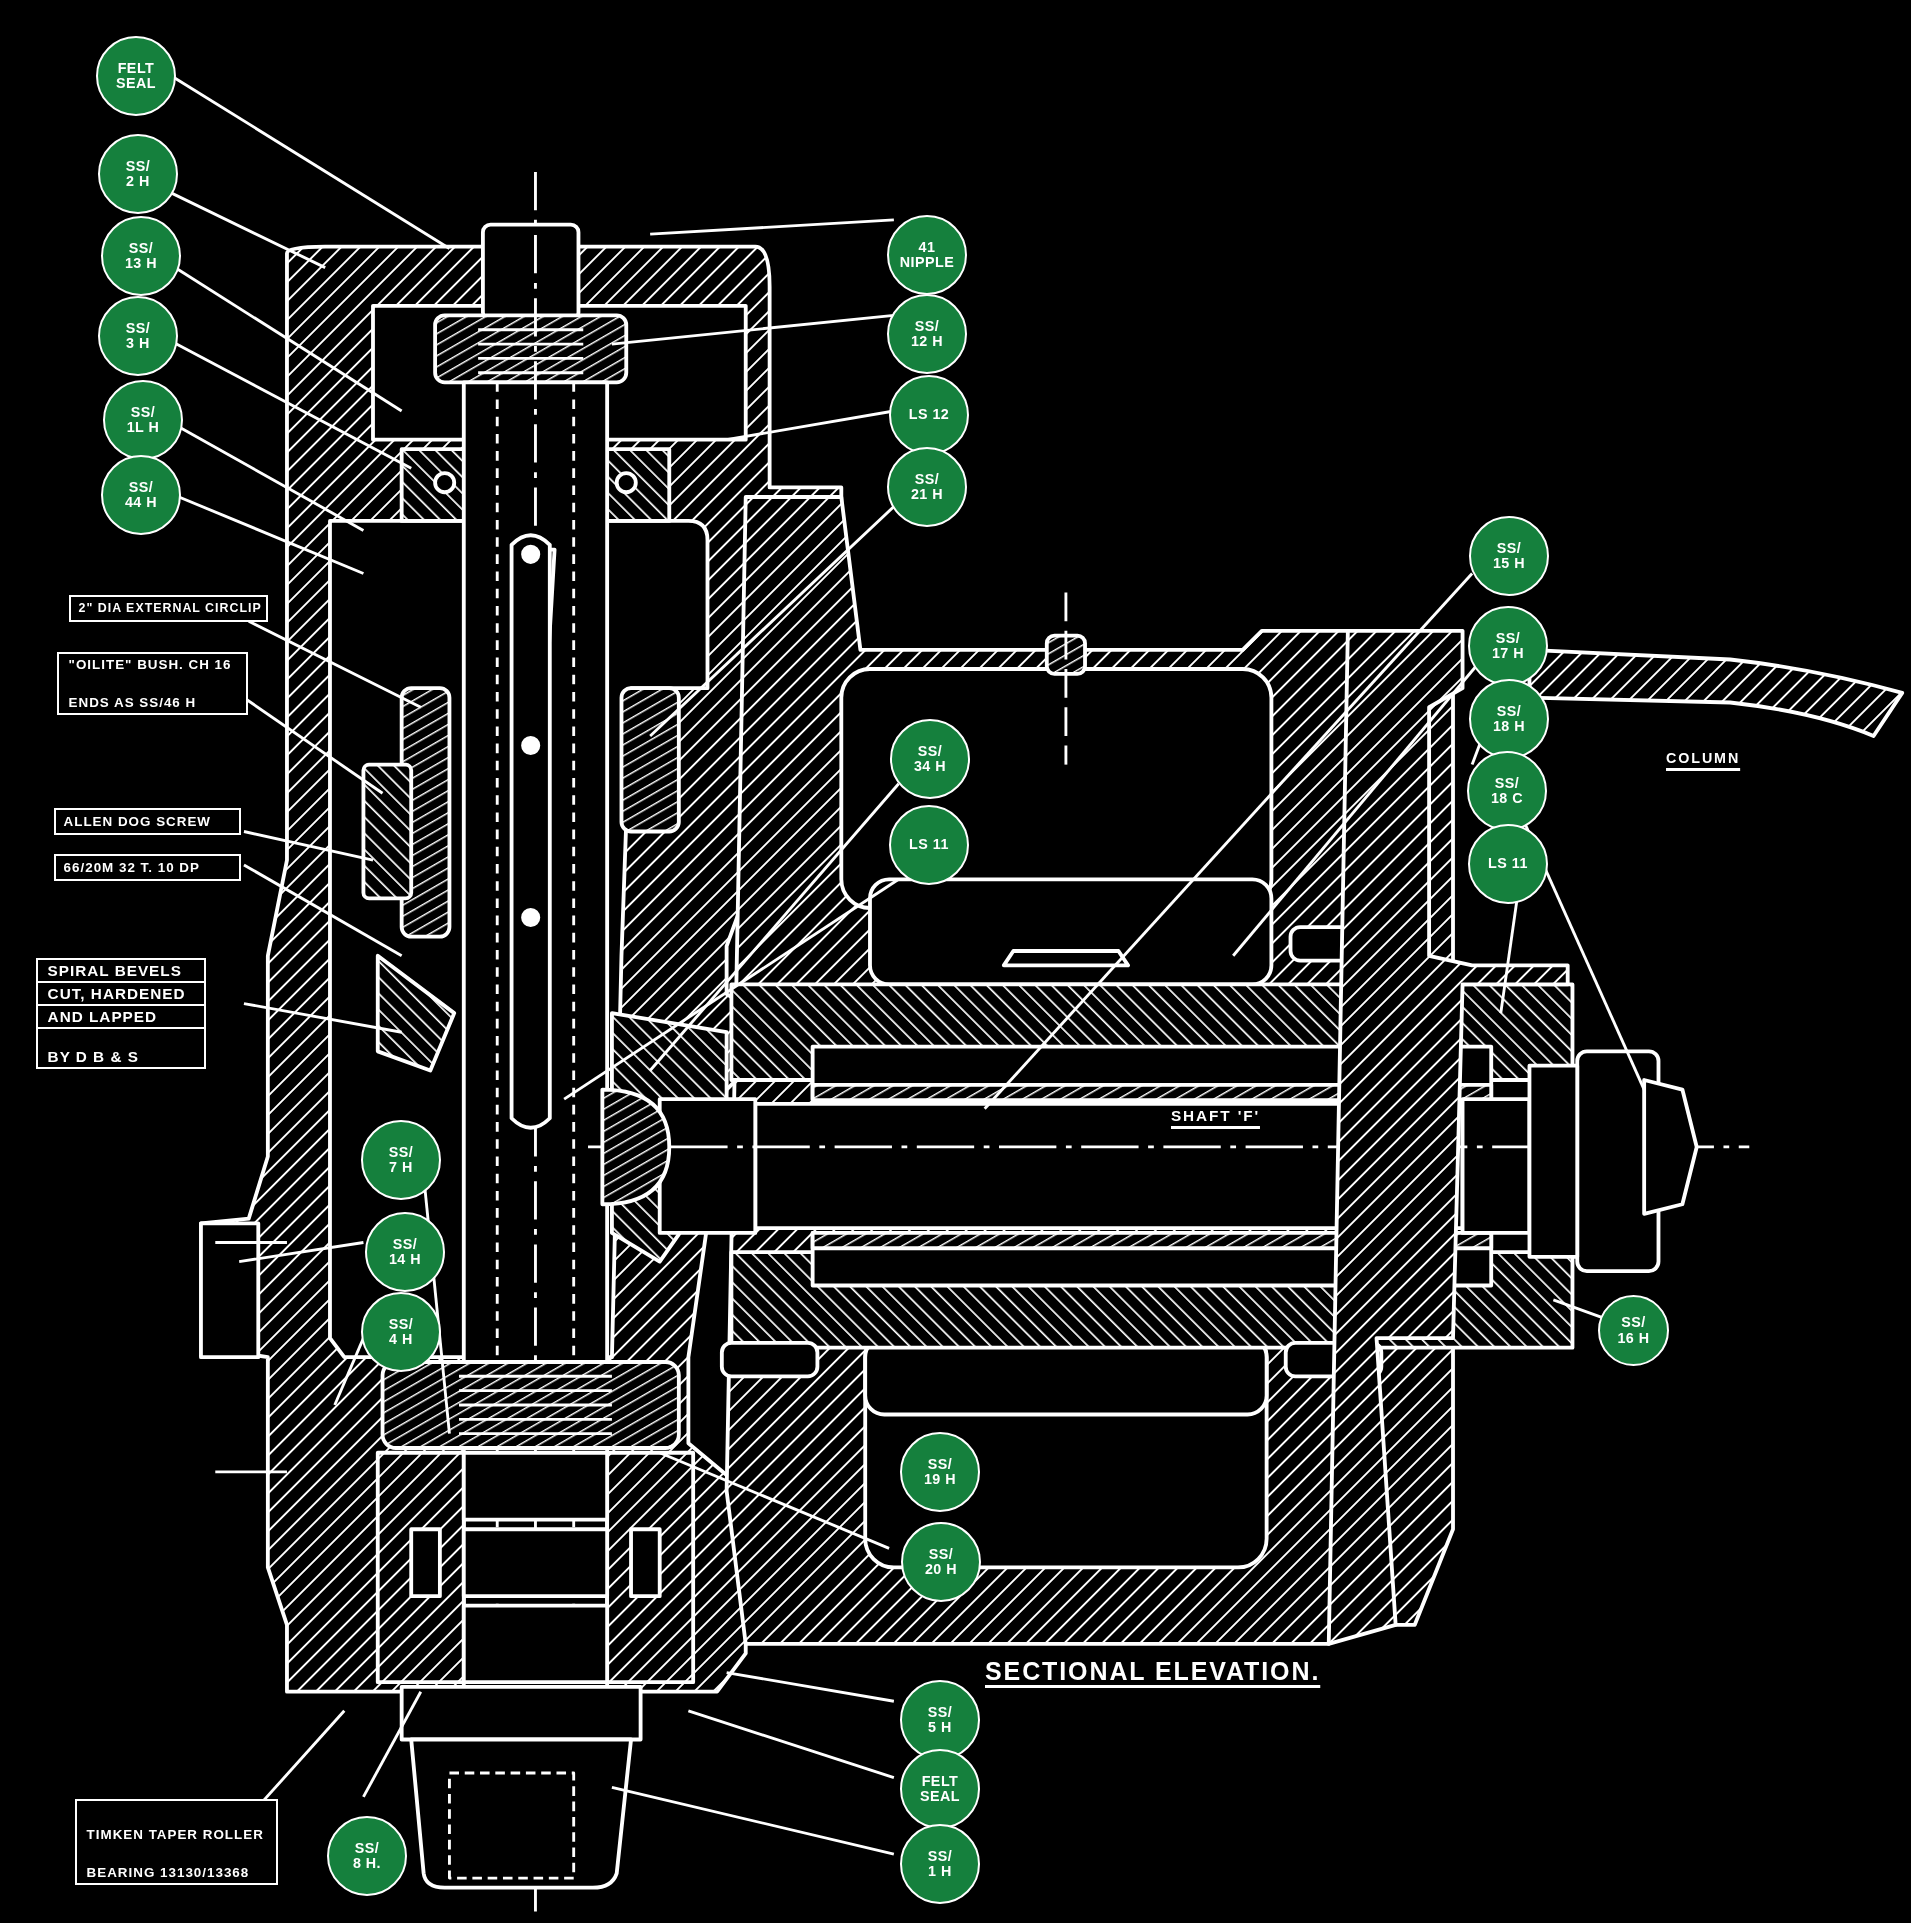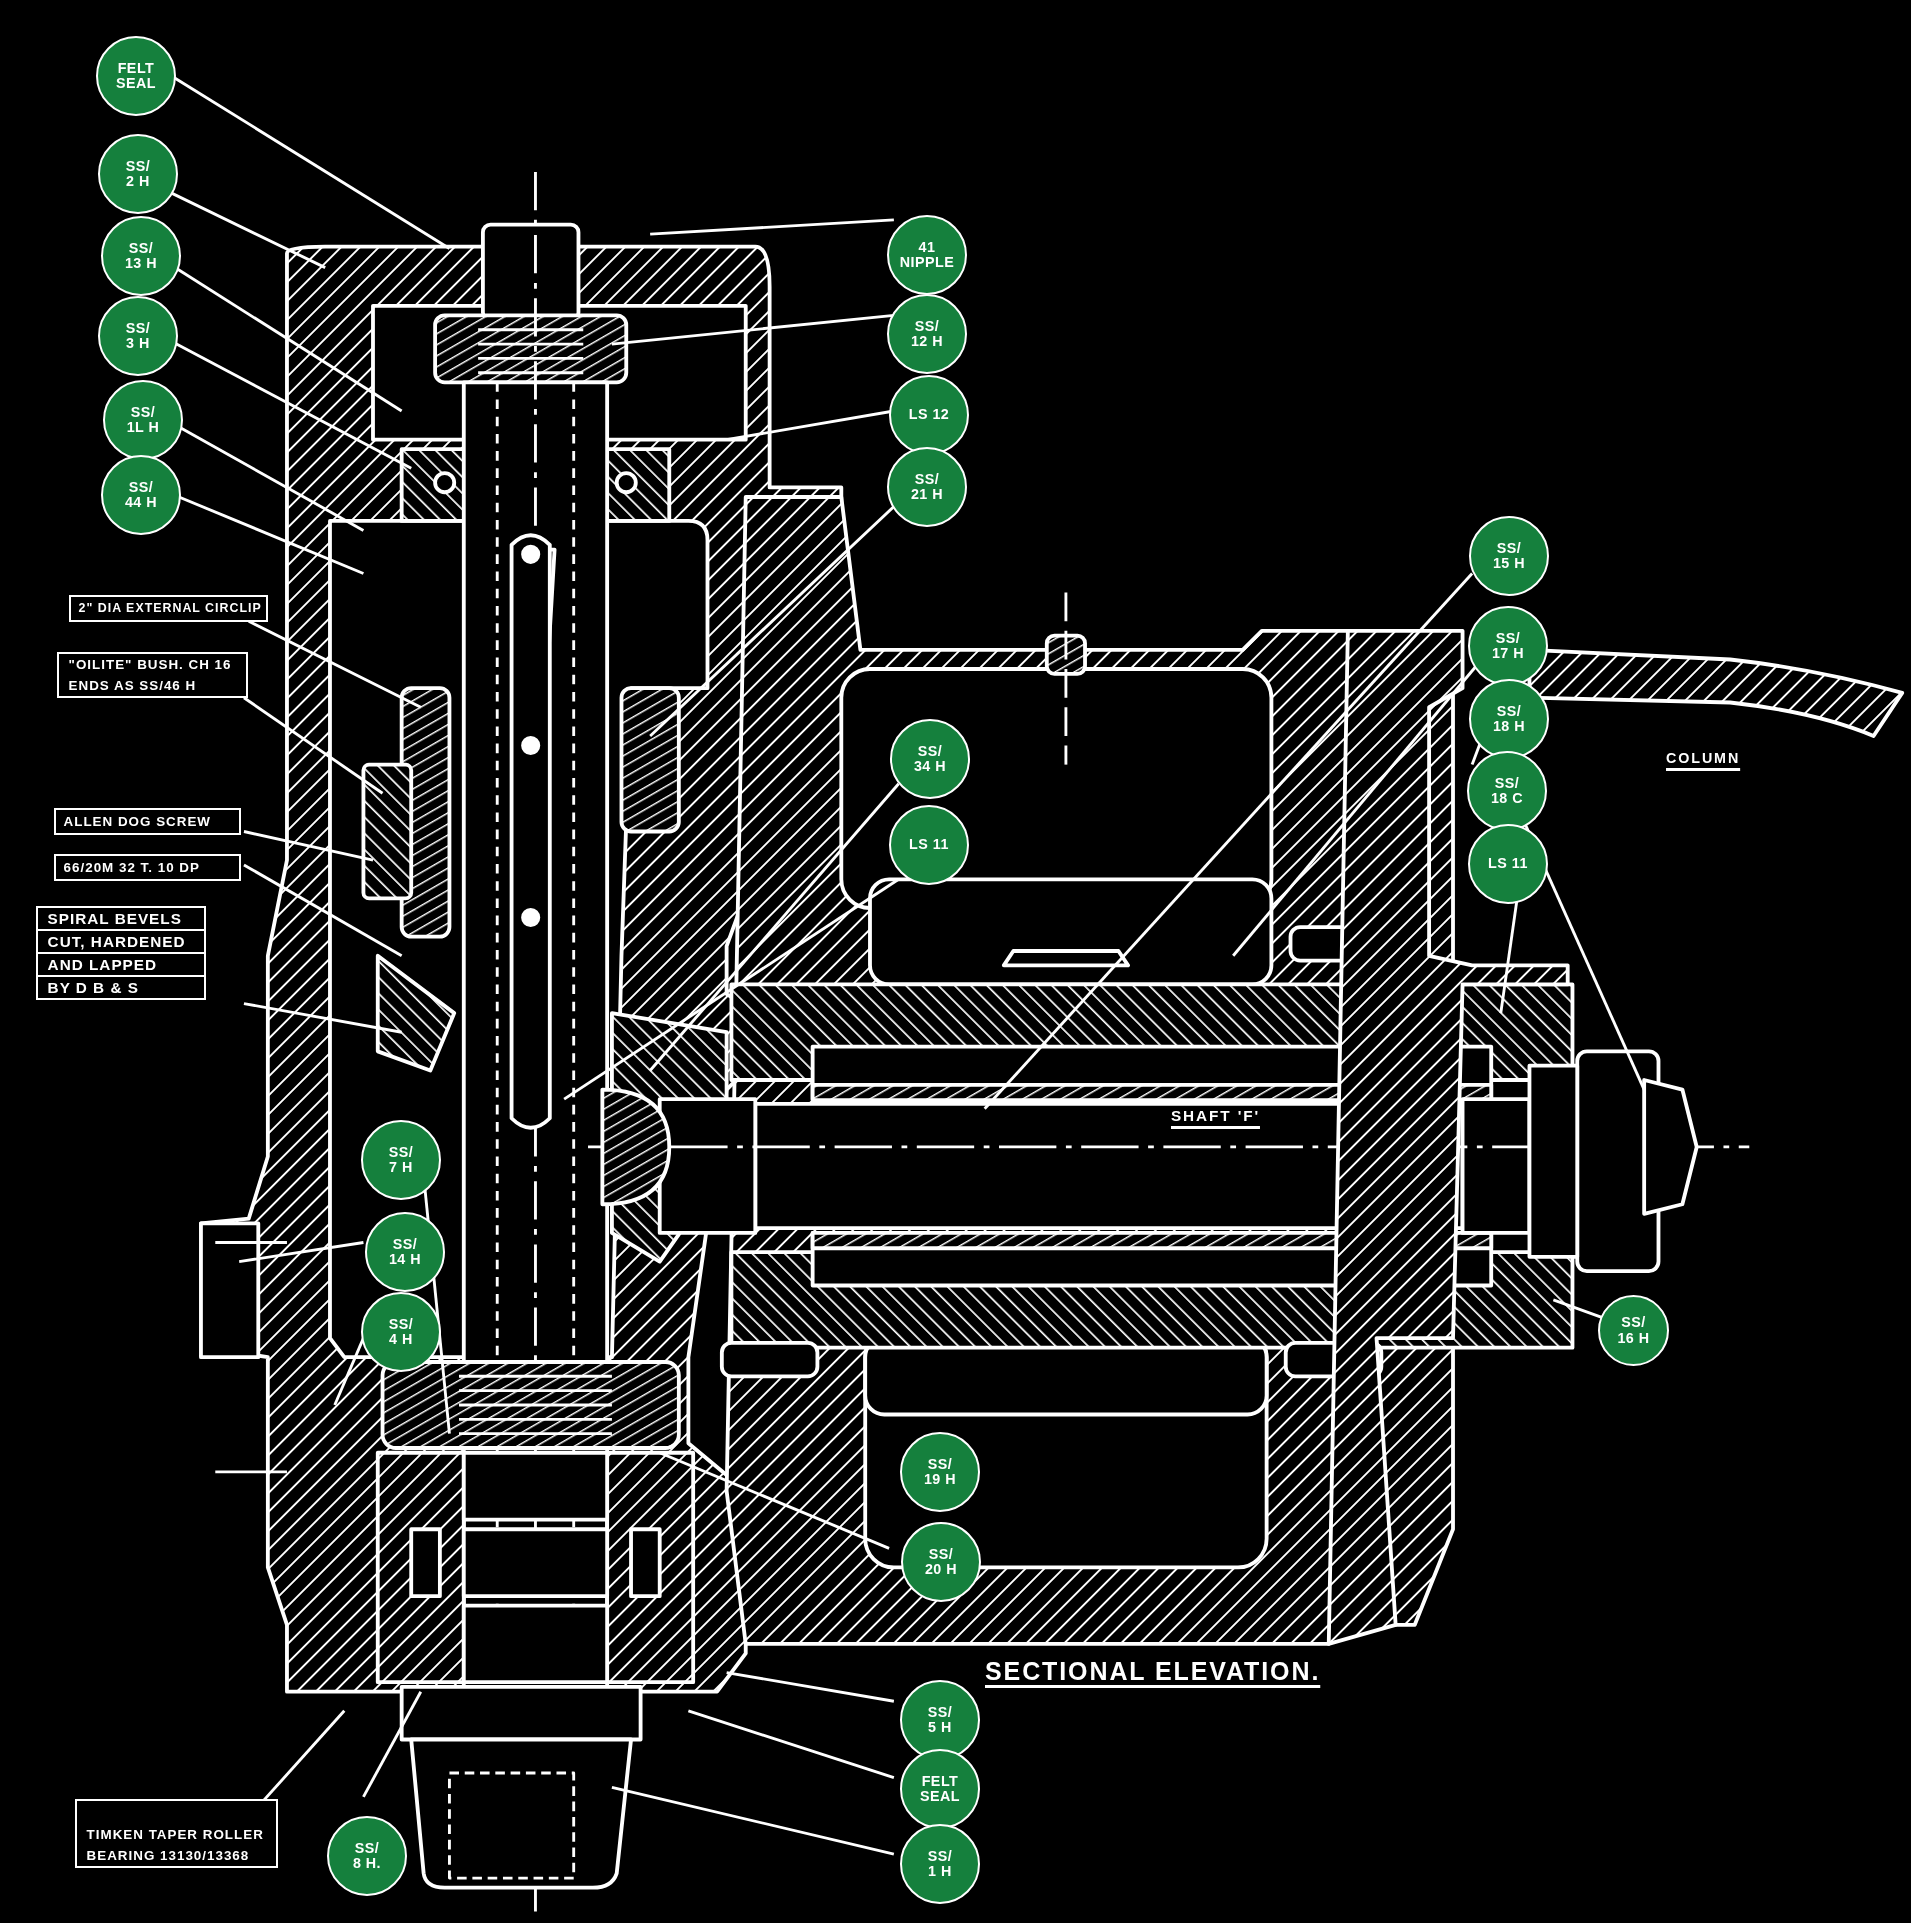--- a/index.html
+++ b/index.html
@@ -9,21 +9,21 @@
   .balloon { position:absolute; width:80px; height:80px; border:2.9px solid #fff; border-radius:50%;
              box-sizing:border-box; display:flex; align-items:center; justify-content:center;
              text-align:center; font-weight:bold; font-size:14.3px; line-height:15.3px; color:#fff;
              background:#15803d; white-space:pre-line; letter-spacing:0.5px; }
   .note { position:absolute; border:2.9px solid #fff; box-sizing:border-box; color:#fff;
           font-weight:bold; font-size:15.3px; line-height:19px; padding:1.9px 7.6px; background:#000;
           white-space:nowrap; letter-spacing:1px; }
   .note-stack { position:absolute; border:2.9px solid #fff; box-sizing:border-box; background:#000; }
   .note-stack div { border-bottom:2.9px solid #fff; font-weight:bold; font-size:15.3px; line-height:21px;
                     padding:0 9.6px; letter-spacing:1px; white-space:nowrap; }
-  .note-stack div:last-child { border-bottom:none; }
+  .note-stack div:last-child { border-bottom:none;margin-top:17px; }
   .title { position:absolute; font-weight:bold; color:#fff; text-decoration:underline;
            text-decoration-thickness:2.9px; text-underline-offset:4.8px; letter-spacing:1.9px; white-space:nowrap; }
 </style>
 </head>
 <body>
 
 <svg id="drawing" viewBox="0 0 2000 2012" xmlns="http://www.w3.org/2000/svg">
   <defs>
     <pattern id="hatch" patternUnits="userSpaceOnUse" width="14" height="14" patternTransform="rotate(45)">
       <rect width="14" height="14" fill="#000"></rect>
@@ -233,21 +233,21 @@
 <div class="balloon" style="left:327px;top:1816px;">SS/
 8 H.</div>
 
 <div class="note" style="left:69px;top:595px;width:199px;font-size:12.4px;">2" DIA EXTERNAL CIRCLIP</div>
 <div class="note-stack" style="left:57px;top:652px;width:191px;">
   <div style="border:none;font-size:13.4px;">"OILITE" BUSH. CH 16</div>
   <div style="font-size:13.4px;">ENDS AS SS/46 H</div>
 </div>
 <div class="note" style="left:54px;top:808px;width:187px;font-size:13.4px;">ALLEN DOG SCREW</div>
 <div class="note" style="left:54px;top:854px;width:187px;font-size:13.4px;">66/20M 32 T. 10 DP</div>
-<div class="note-stack" style="left:36px;top:906px;width:170px;">
+<div class="note-stack" style="left:36px;top:958px;width:170px;">
   <div>SPIRAL BEVELS</div>
   <div>CUT, HARDENED</div>
   <div>AND LAPPED</div>
   <div>BY D B &amp; S</div>
 </div>
 <div class="note-stack" style="left:75px;top:1799px;width:203px;">
   <div style="border:none;font-size:13.4px;margin-top:23px;">TIMKEN TAPER ROLLER</div>
   <div style="border:none;font-size:13.4px;">BEARING 13130/13368</div>
 </div>
 

